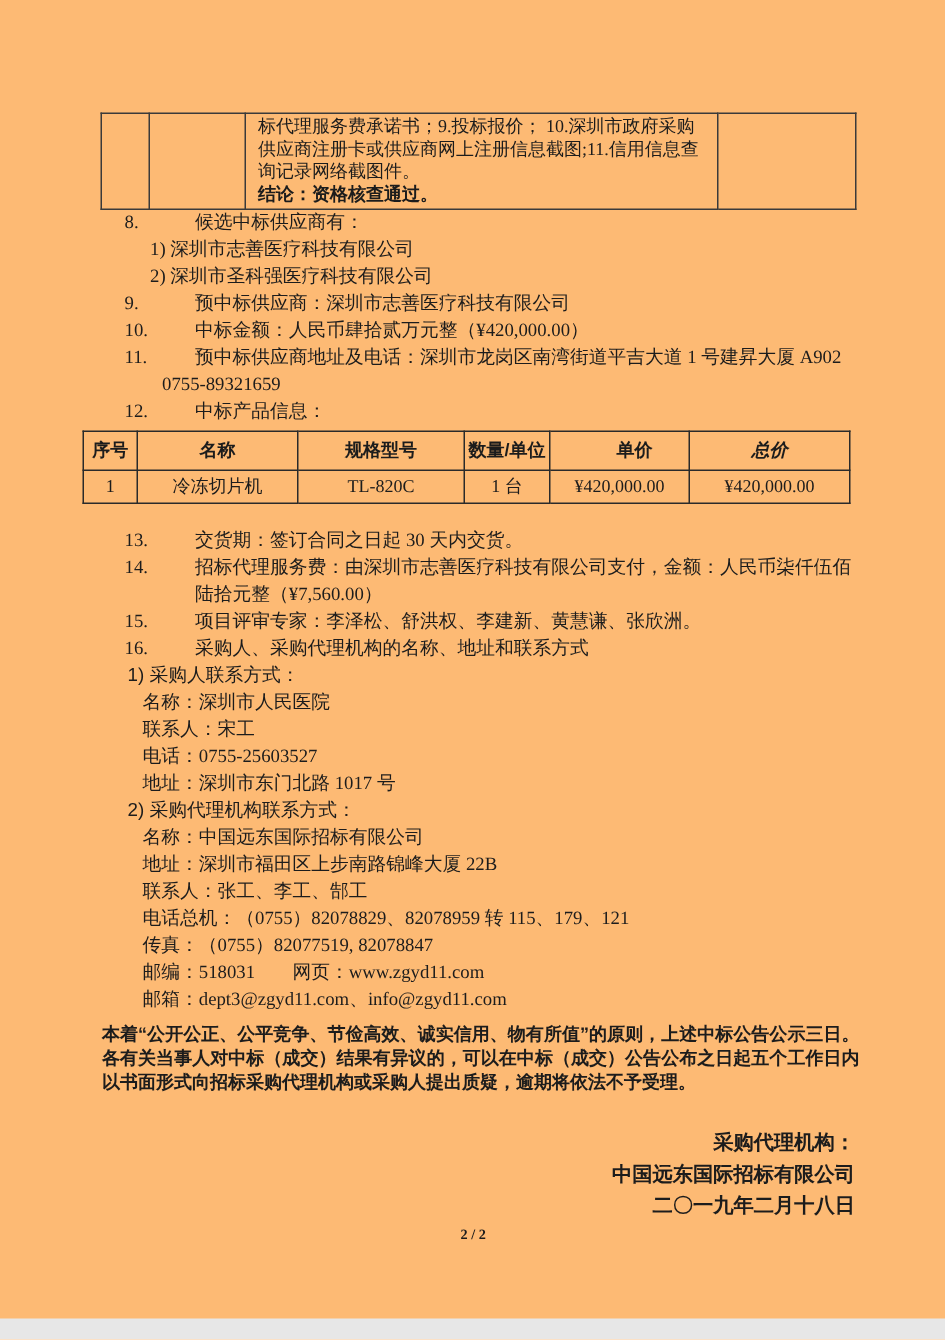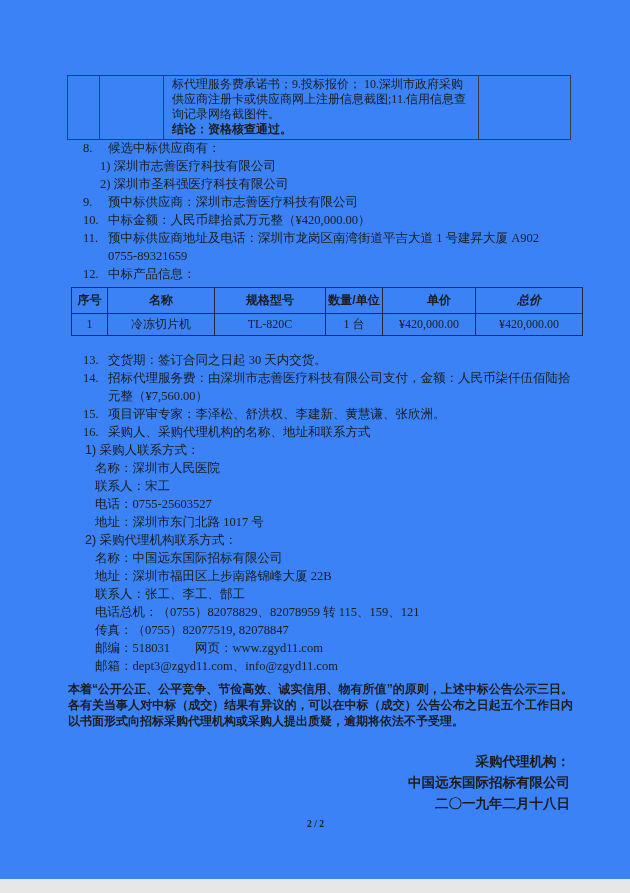--- a/index.html
+++ b/index.html
@@ -1,30 +1,30 @@
 <!DOCTYPE html>
 <html><head>
 <meta charset="utf-8">
 <style>
   html,body{margin:0;padding:0;background:#fff;}
   .page{
-    position:relative;width:630px;height:893px;background:#3b82f6;overflow:hidden;
+    position:relative;width:630px;height:893px;background:#fdba74;overflow:hidden;
     font-family:"Liberation Serif","DejaVu Serif",serif;color:#1c1c1c;
   }
   .abs{position:absolute;}
   
   .qtable{border-collapse:collapse;table-layout:fixed;}
   .qtable td{border:1px solid #3a3a3a;vertical-align:top;padding:0;}
   .qtable .txtcell{padding:1px 8px 2px 8px;font-size:12px;line-height:15px;}
   .qtable .concl{font-weight:bold;font-family:"Liberation Sans","DejaVu Sans",sans-serif;}
   
   .list{font-size:12.5px;line-height:18px;}
   .li{display:flex;}
   .li .num{width:25px;flex:0 0 25px;}
-  .li .txt{flex:1;}
+  .li .txt{flex:1;margin-left:22px;}
   .sub{padding-left:17px;}
   .cont{padding-left:25px;}
   
   .ptable{border-collapse:collapse;table-layout:fixed;font-size:12px;}
   .ptable td,.ptable th{border:1px solid #2a2a2a;text-align:center;padding:0;}
   .ptable th{font-weight:bold;height:25px;font-family:"Liberation Sans","DejaVu Sans",sans-serif;font-size:12px;}
   .ptable td{height:21px;}
   
   .contacts{font-size:12.5px;line-height:18px;}
   .c-head{font-weight:normal;font-family:"Liberation Sans","DejaVu Sans",sans-serif;}
@@ -78,21 +78,21 @@
       <span class="num">11.</span>
       <span class="txt">预中标供应商地址及电话：深圳市龙岗区南湾街道平吉大道 1 号建昇大厦 A902</span>
     </div>
     <div class="cont">0755-89321659</div>
     <div class="li">
       <span class="num">12.</span>
       <span class="txt">中标产品信息：</span>
     </div>
   </div>
 
-  <table class="ptable abs" style="left:55px;top:287px;margin-left:16px;">
+  <table class="ptable abs" style="left:55px;top:287px;">
     <tbody>
         <tr>
       <th style="width:35px;">序号</th>
       <th style="width:106px;">名称</th>
       <th style="width:110px;">规格型号</th>
       <th style="width:56px;">数量/单位</th>
       <th style="width:72px;padding-left:20px;">单价</th>
       <th style="width:106px;font-style:italic;">总价</th>
     </tr>
     <tr>
@@ -128,21 +128,21 @@
   <div class="contacts abs" style="left:85px;top:441px;width:490px;">
     <div class="c-head">1) 采购人联系方式：</div>
     <div class="c-line">名称：深圳市人民医院</div>
     <div class="c-line">联系人：宋工</div>
     <div class="c-line">电话：0755-25603527</div>
     <div class="c-line">地址：深圳市东门北路 1017 号</div>
     <div class="c-head">2) 采购代理机构联系方式：</div>
     <div class="c-line">名称：中国远东国际招标有限公司</div>
     <div class="c-line">地址：深圳市福田区上步南路锦峰大厦 22B</div>
     <div class="c-line">联系人：张工、李工、郜工</div>
-    <div class="c-line">电话总机：（0755）82078829、82078959 转 115、159、121</div>
+    <div class="c-line">电话总机：（0755）82078829、82078959 转 115、179、121</div>
     <div class="c-line">传真：（0755）82077519, 82078847</div>
     <div class="c-line">邮编：518031　　网页：www.zgyd11.com</div>
     <div class="c-line">邮箱：dept3@zgyd11.com、info@zgyd11.com</div>
   </div>
 
   <div class="notice abs" style="left:68px;top:681px;width:505px;">本着“公开公正、公平竞争、节俭高效、诚实信用、物有所值”的原则，上述中标公告公示三日。各有关当事人对中标（成交）结果有异议的，可以在中标（成交）公告公布之日起五个工作日内以书面形式向招标采购代理机构或采购人提出质疑，逾期将依法不予受理。</div>
 
   <div class="sig abs" style="left:235px;top:751px;width:335px;">
     <div>采购代理机构：</div>
     <div>中国远东国际招标有限公司</div>

